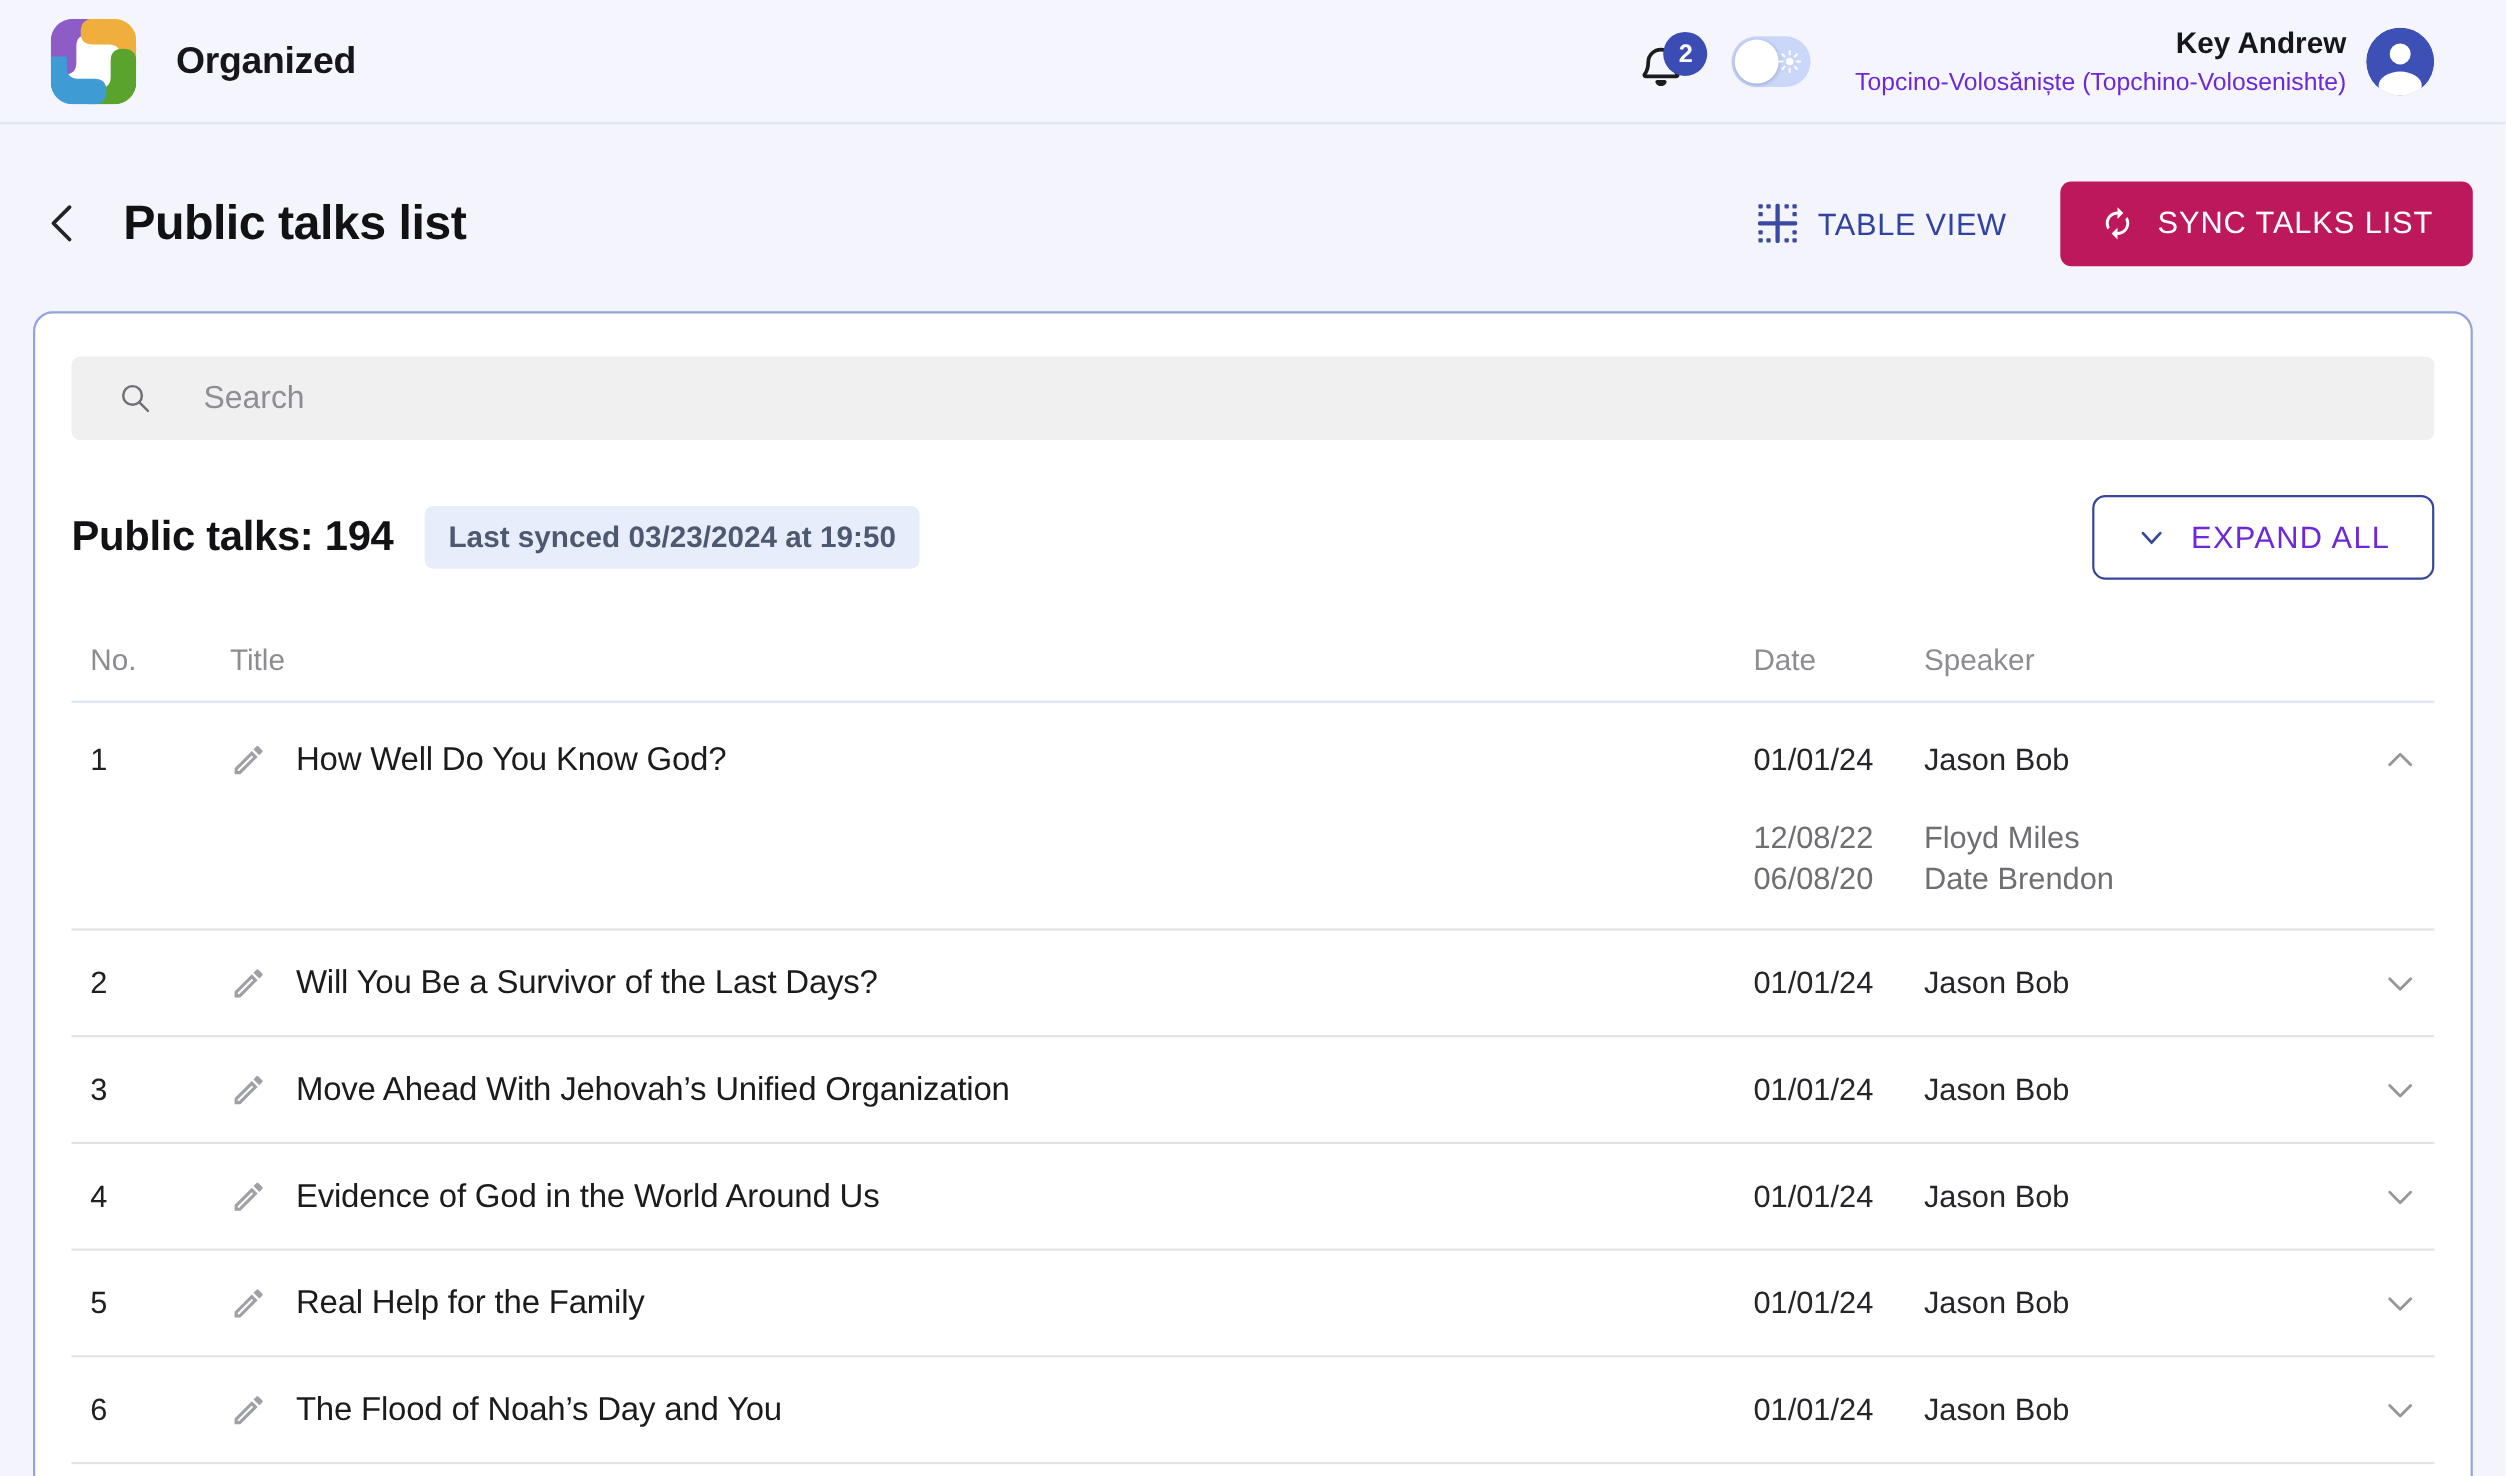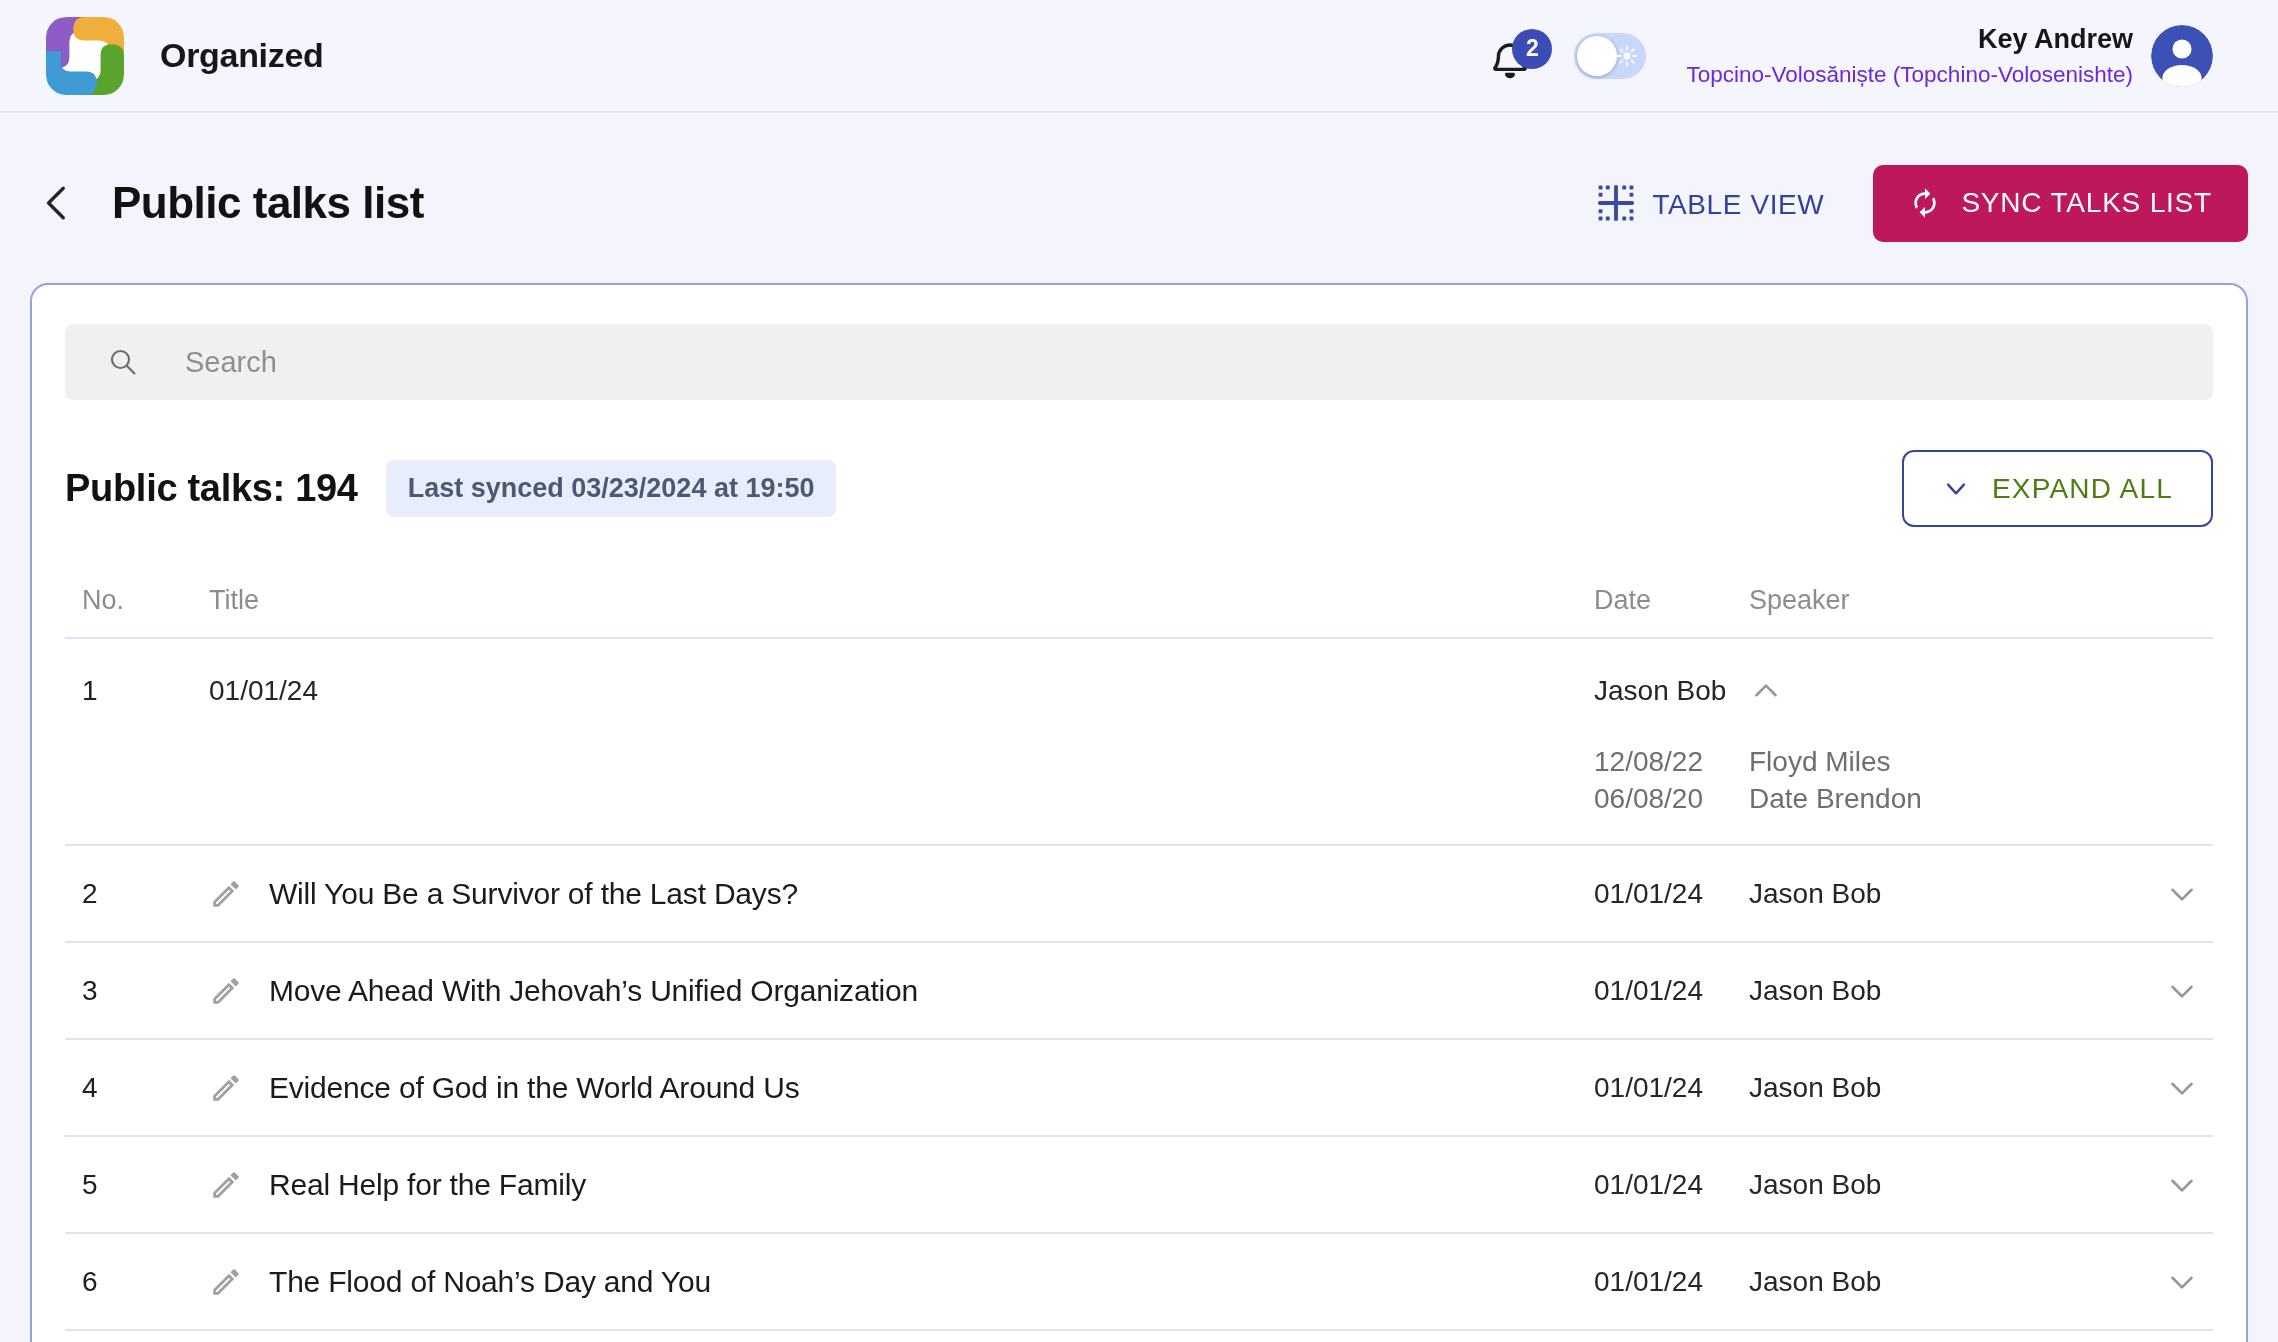--- a/index.html
+++ b/index.html
@@ -63,21 +63,21 @@
   .search-input::placeholder { color:#8e8e93; }
 
   .count-row { margin-top:50px; height:77px; display:flex; align-items:center; }
   .count-label { font-size:38px; font-weight:700; letter-spacing:-0.3px; color:#121215; }
   .sync-badge {
     margin-left:28px; height:57px; display:flex; align-items:center; padding:0 22px;
     background:#e8edfb; border-radius:8px; font-size:27px; font-weight:700; color:#4d5970;
   }
   .expand-all-btn {
     margin-left:auto; height:77px; padding:0 38px; display:flex; align-items:center; gap:22px;
-    background:transparent; border:2px solid #37469c; border-radius:12px; color:#4d7c0f;
+    background:transparent; border:2px solid #37469c; border-radius:12px; color:#6d28d9;
     font-size:28px; font-weight:500; letter-spacing:1.2px; cursor:pointer; font-family:"Liberation Sans", sans-serif;
   }
   .expand-all-btn svg { width:28px; height:28px; }
 
   
   .tgrid { display:grid; grid-template-columns:127px 1385px 155px 416px 1fr; align-items:center; }
   .thead { margin-top:58px; padding:0 0 21px 17px; border-bottom:2px solid #dde4f3; }
   .thead .th { font-size:27px; color:#8c8c91; }
   .row { padding-left:17px; height:97px; border-bottom:2px solid #e3e3e5; cursor:pointer; }
   .row-x { border-bottom:2px solid #e3e3e5; cursor:pointer; }
@@ -221,20 +221,28 @@
     <div class="th">No.</div>
     <div class="th">Title</div>
     <div class="th">Date</div>
     <div class="th">Speaker</div>
     <div></div>
   </div>
 
   <div class="row-x">
     <div class="tgrid row-main">
       <div class="cell-no">1</div>
+      <div class="cell-title">
+        <span class="pencil">
+          <svg viewBox="0 0 24 24" fill="#9fa0a5">
+              <path d="M14.06 9.02l.92.92L5.92 19H5v-.92l9.06-9.06M17.66 3c-.25 0-.51.1-.7.29l-1.83 1.83 3.75 3.75 1.83-1.83c.39-.39.39-1.02 0-1.41l-2.34-2.34c-.2-.2-.45-.29-.71-.29zm-3.6 3.19L3 17.25V21h3.75L17.81 9.94l-3.75-3.75z"></path>
+            </svg>
+        </span>
+        <span class="title-text">How Well Do You Know God?</span>
+      </div>
       <div class="cell-date">01/01/24</div>
       <div class="cell-speaker">Jason Bob</div>
       <div class="cell-chev">
         <svg viewBox="0 0 32 32" fill="none" stroke="#96969b" stroke-width="2.4" stroke-linecap="round" stroke-linejoin="round">
             <polyline points="7,20 16,11 25,20"></polyline>
           </svg>
       </div>
     </div>
     <div class="history">
       <div class="tgrid hline">

